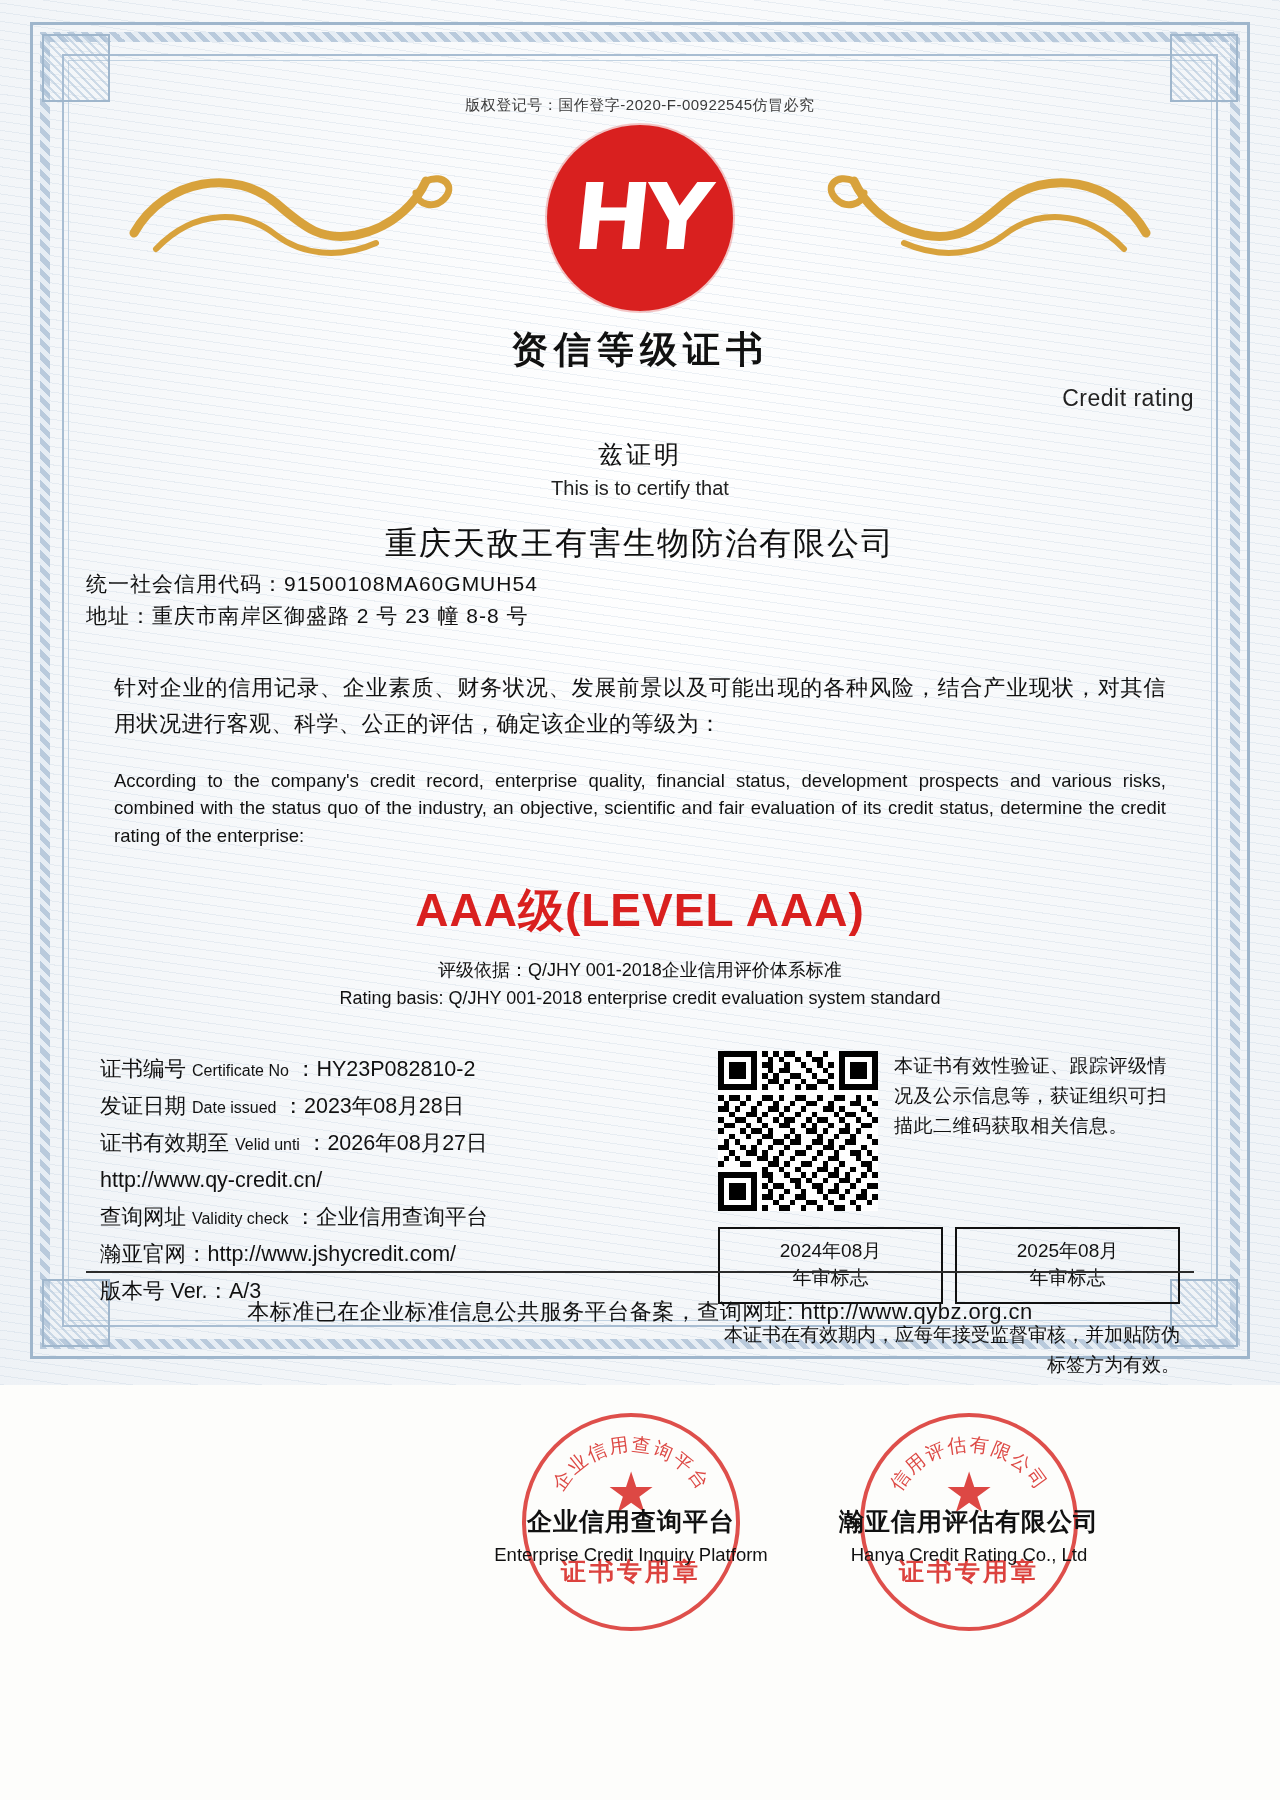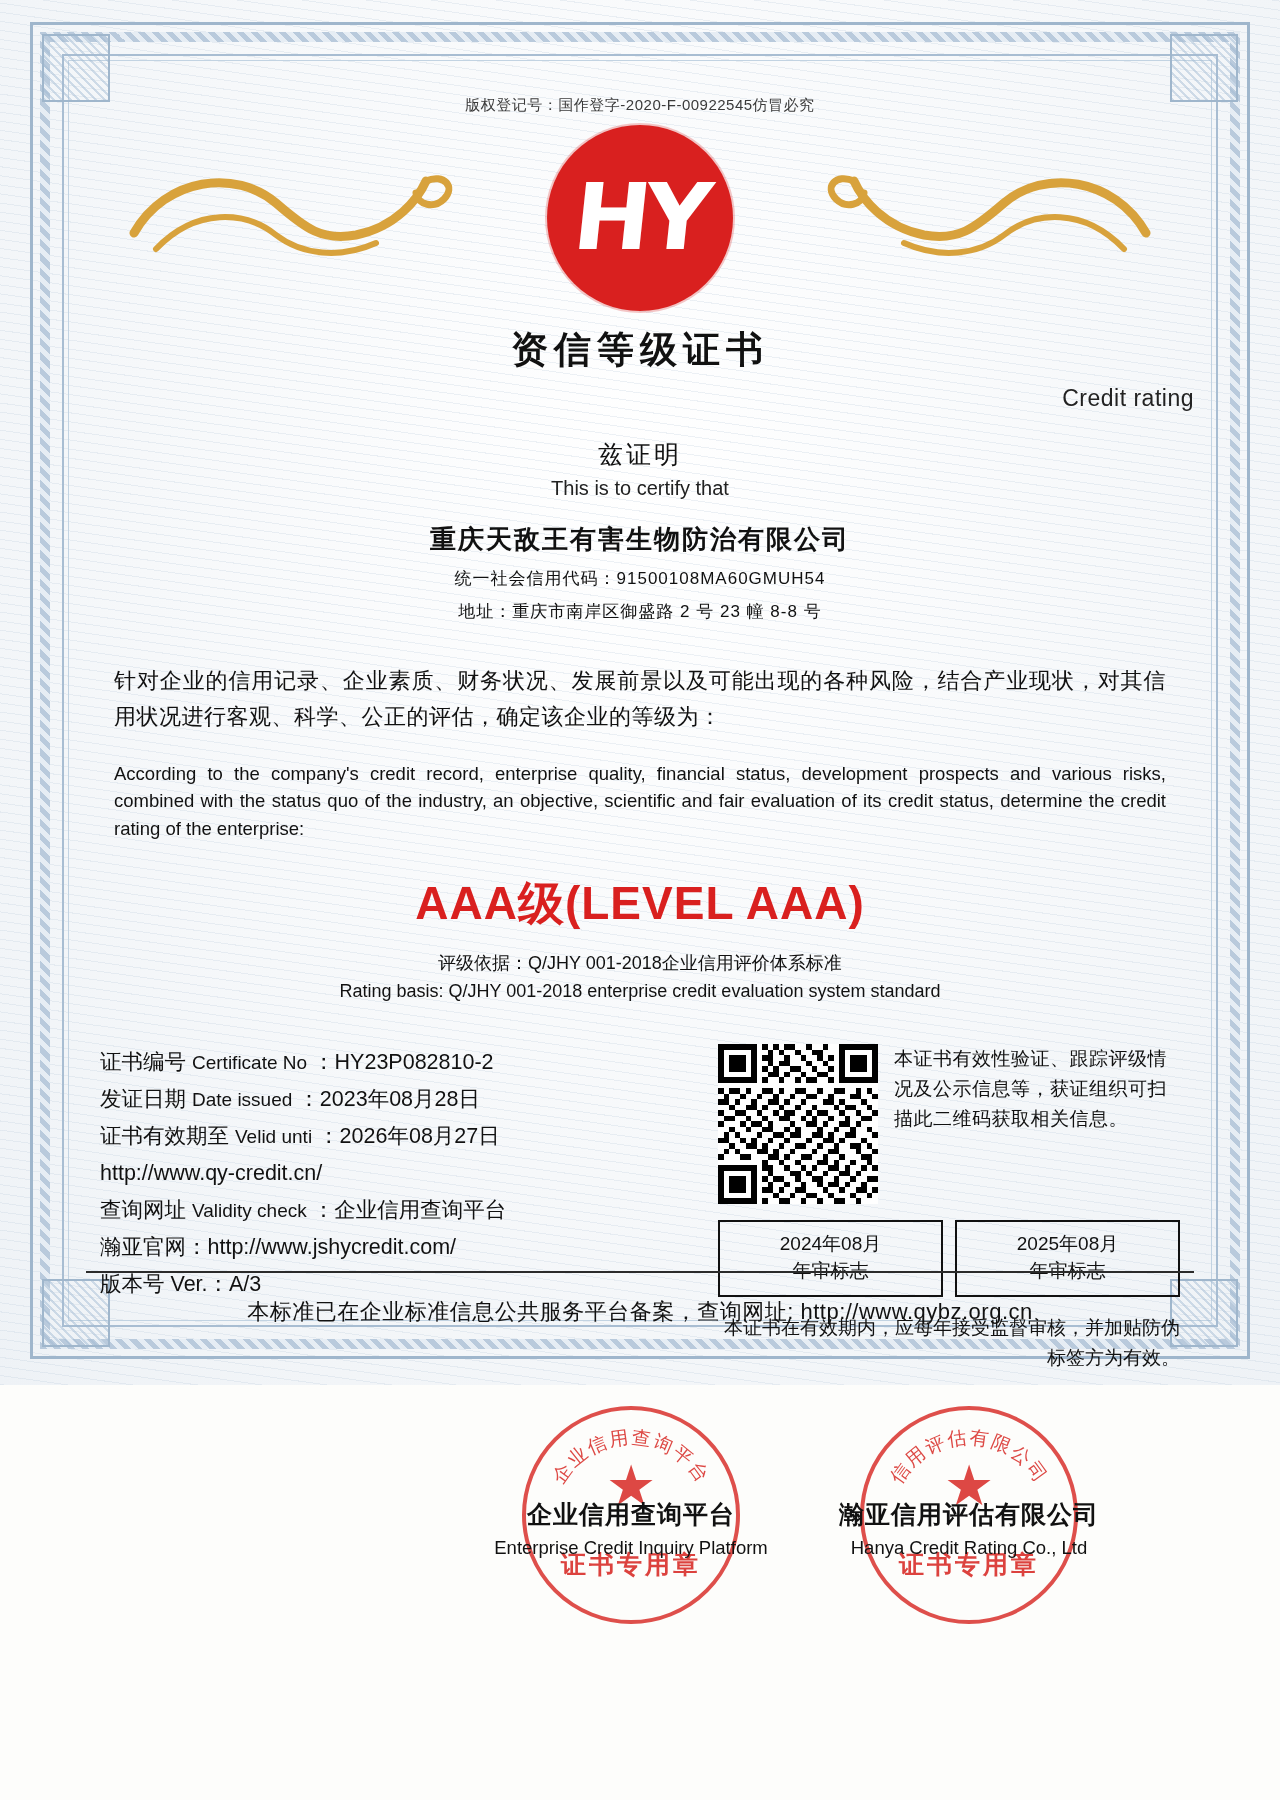--- a/index.html
+++ b/index.html
@@ -112,25 +112,25 @@
     margin-top:10px;
     letter-spacing:.5px;
   }
   .certify-cn{
     text-align:center;font-size:25px;color:#111;margin-top:26px;letter-spacing:3px;
   }
   .certify-en{
     text-align:center;font-size:20px;color:#222;margin-top:6px;
   }
   .company{
-    text-align:center;font-size:26px;font-weight:bold;color:#111;
+    text-align:center;font-size:32px;font-weight:normal;color:#111;
     margin-top:22px;letter-spacing:2px;
   }
   .company-line{
-    text-align:center;font-size:17px;color:#111;margin-top:10px;letter-spacing:1px;
+    font-size:21px;color:#111;margin-top:4px;letter-spacing:1px;
   }
 
   
   .para{
     margin-top:40px;
     padding:0 28px;
   }
   .para .cn{
     font-size:22px;color:#111;line-height:1.65;text-align:justify;letter-spacing:.5px;
   }
@@ -159,21 +159,21 @@
     margin-top:42px;
     padding:0 14px;
     gap:18px;
   }
   .details{
     width:600px;
     font-size:21.5px;
     color:#111;
     line-height:1.72;
   }
-  .details .lbl-en{font-size:19px;}
+  .details .lbl-en{font-size:16px;}
   .qr-block{
     flex:1;
     display:flex;
     flex-direction:column;
   }
   .qr-top{display:flex;gap:16px;}
   .qr{
     width:160px;height:160px;flex:0 0 160px;
     background:#fff;
     padding:0;

